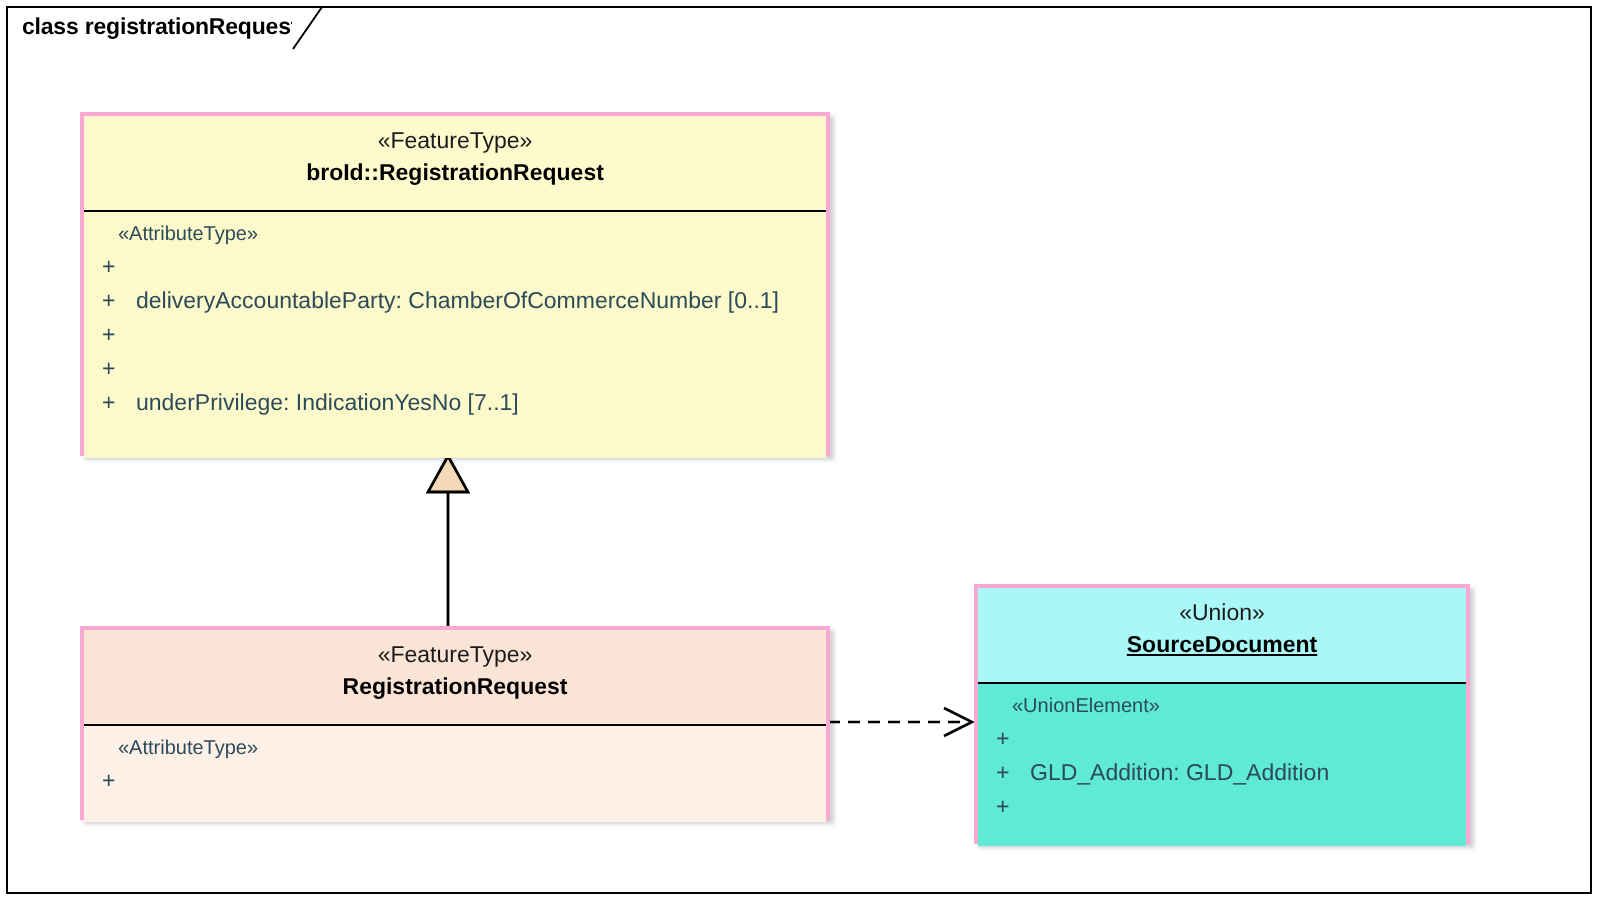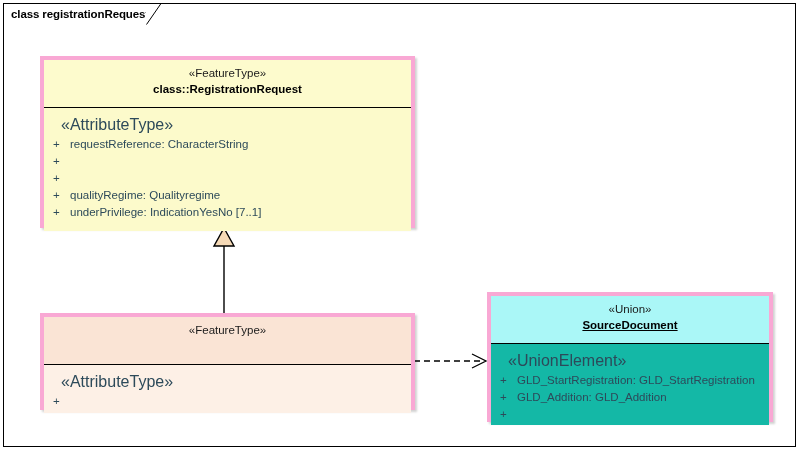--- a/index.html
+++ b/index.html
@@ -57,21 +57,21 @@
     width: 22px;
     height: 22px;
     overflow: hidden;
   }
   .frame-tab-slant svg { display:block; }
 
   
   .uml-box {
     position: absolute;
     box-sizing: border-box;
-    border: 4px solid #f9a8d4;
+    border: 2px solid #f9a8d4;
     box-shadow: 2px 2px 2px rgba(0,0,0,0.18);
   }
   .uml-header {
     box-sizing: border-box;
     border-bottom: 1px solid #000000;
     text-align: center;
     padding: 6px 4px 7px 4px;
     line-height: 1.22;
   }
   .stereo {
@@ -86,21 +86,21 @@
     white-space: nowrap;
     margin-top: 2px;
   }
   .cls-name.underline { text-decoration: underline; }
 
   .uml-compartment {
     box-sizing: border-box;
     padding: 5px 4px 6px 4px;
   }
   .comp-stereo {
-    font-size: 16px;
+    font-size: 10px;
     color: #2d4a5a;
     padding-left: 13px;
     line-height: 1.45;
     white-space: nowrap;
   }
   .attr-row {
     display: flex;
     align-items: baseline;
     line-height: 1.48;
     white-space: nowrap;
@@ -119,21 +119,21 @@
     color: #2d4a5a;
     white-space: nowrap;
   }
 
   
   .theme-yellow .uml-header { background: #fdfbcd; }
   .theme-yellow .uml-compartment { background: #fcfacb; }
   .theme-peach  .uml-header { background: #fae4d5; }
   .theme-peach  .uml-compartment { background: #fdf0e6; }
   .theme-cyan   .uml-header { background: #aaf7f7; }
-  .theme-cyan   .uml-compartment { background: #14b8a6; }
+  .theme-cyan   .uml-compartment { background: #5eead4; }
 
   
   .connector { position: absolute; }
   .connector svg { display: block; overflow: visible; }
 </style>
 </head>
 <body>
 
 <div id="canvas">
 
@@ -159,67 +159,66 @@
   <div class="connector" style="left:414px; top:352px;">
     <svg width="78" height="20" viewBox="0 0 78 20">
       <line x1="0" y1="9" x2="69" y2="9" stroke="#000000" stroke-width="1.3" stroke-dasharray="6,4"></line>
       <polyline points="58,2 72,9 58,16" fill="none" stroke="#000000" stroke-width="1.3"></polyline>
     </svg>
   </div>
 
   <div class="uml-box theme-yellow" style="left:40px; top:56px; width:375px; height:172px;">
     <div class="uml-header" style="height:48px;">
       <div class="stereo">«FeatureType»</div>
-      <div class="cls-name">class::RegistrationRequest</div>
+      <div class="cls-name">broId::RegistrationRequest</div>
     </div>
     <div class="uml-compartment" style="height:123px;">
       <div class="comp-stereo">«AttributeType»</div>
       <div class="attr-row">
         <span class="attr-vis">+</span>
-        <span class="attr-text">requestReference: CharacterString</span>
-      </div>
-      <div class="attr-row">
-        <span class="attr-vis">+</span>
-      </div>
-      <div class="attr-row">
-        <span class="attr-vis">+</span>
-      </div>
-      <div class="attr-row">
-        <span class="attr-vis">+</span>
-        <span class="attr-text">qualityRegime: Qualityregime</span>
+      </div>
+      <div class="attr-row">
+        <span class="attr-vis">+</span>
+        <span class="attr-text">deliveryAccountableParty: ChamberOfCommerceNumber [0..1]</span>
+      </div>
+      <div class="attr-row">
+        <span class="attr-vis">+</span>
+      </div>
+      <div class="attr-row">
+        <span class="attr-vis">+</span>
       </div>
       <div class="attr-row">
         <span class="attr-vis">+</span>
         <span class="attr-text">underPrivilege: IndicationYesNo [7..1]</span>
       </div>
     </div>
   </div>
 
   <div class="uml-box theme-peach" style="left:40px; top:313px; width:375px; height:97px;">
     <div class="uml-header" style="height:48px;">
       <div class="stereo">«FeatureType»</div>
+      <div class="cls-name">RegistrationRequest</div>
     </div>
     <div class="uml-compartment" style="height:48px;">
       <div class="comp-stereo">«AttributeType»</div>
       <div class="attr-row">
         <span class="attr-vis">+</span>
       </div>
     </div>
   </div>
 
-  <div class="uml-box theme-cyan" style="left:487px; top:292px; width:286px; height:130px;">
+  <div class="uml-box theme-cyan" style="left:487px; top:292px; width:248px; height:130px;">
     <div class="uml-header" style="height:48px;">
       <div class="stereo">«Union»</div>
       <div class="cls-name underline">SourceDocument</div>
     </div>
     <div class="uml-compartment" style="height:81px;">
       <div class="comp-stereo">«UnionElement»</div>
       <div class="attr-row">
         <span class="attr-vis">+</span>
-        <span class="attr-text">GLD_StartRegistration: GLD_StartRegistration</span>
       </div>
       <div class="attr-row">
         <span class="attr-vis">+</span>
         <span class="attr-text">GLD_Addition: GLD_Addition</span>
       </div>
       <div class="attr-row">
         <span class="attr-vis">+</span>
       </div>
     </div>
   </div>

